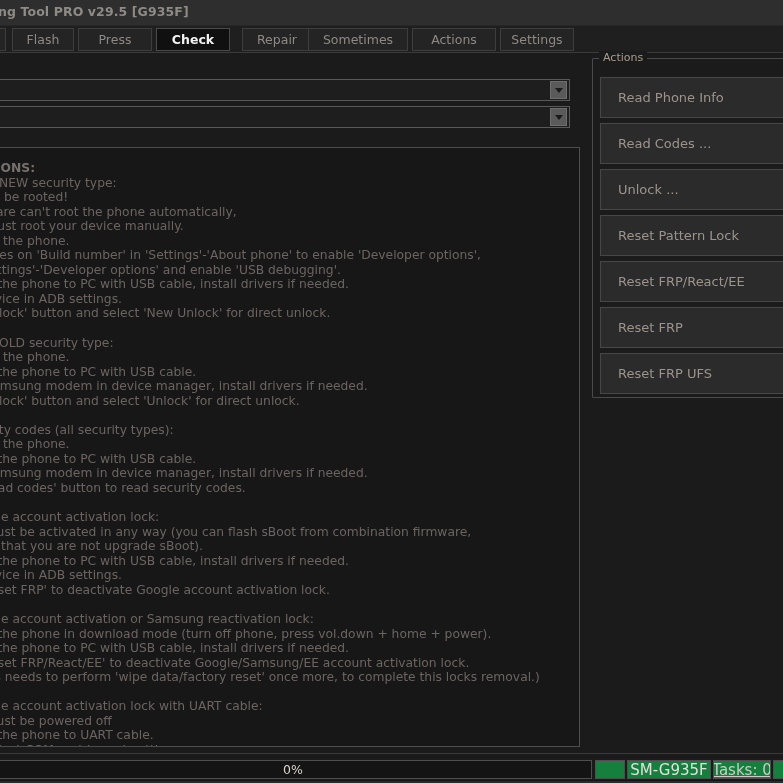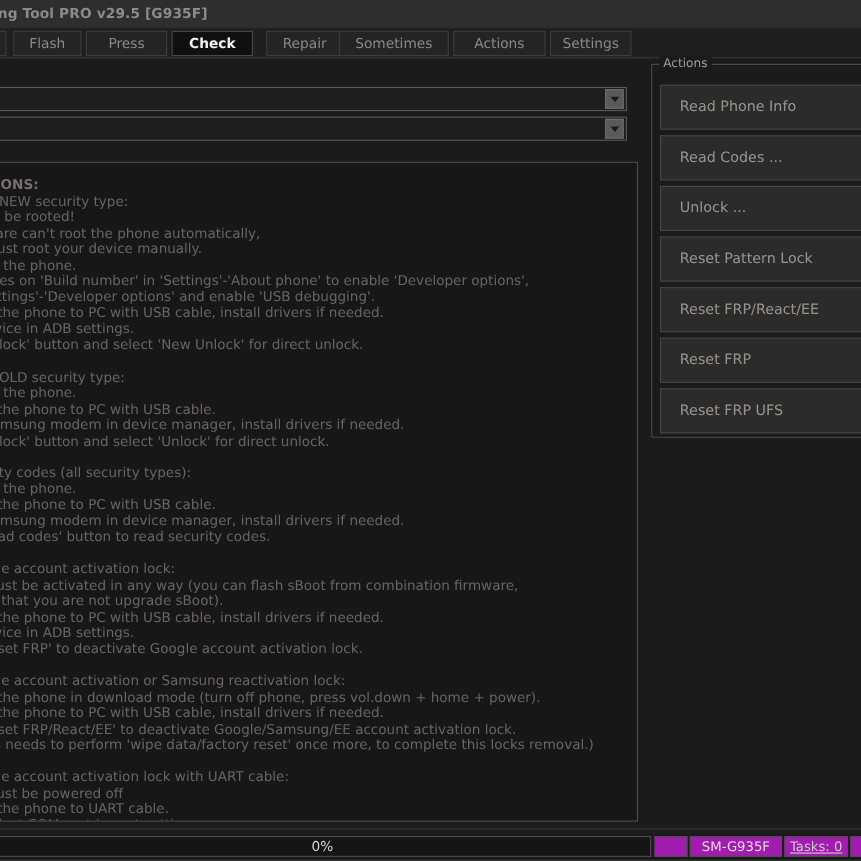--- a/index.html
+++ b/index.html
@@ -170,24 +170,24 @@
     background: #2f5c8a;
   }
   .progress-label {
     position: relative;
     font-size: 12.5px;
     color: #d8d4d0;
   }
   .status-cell {
     position: absolute; top: 6px;
     height: 19px;
-    background: #a21caf;
+    background: #15803d;
     border: 1px solid #4e4e4e;
     display: flex; align-items: center; justify-content: center;
-    font-size: 12px;
+    font-size: 15px;
     color: #e3dfdb;
     white-space: nowrap;
     overflow: hidden;
   }
   .status-cell.link { color: #cfcbc7; text-decoration: underline; cursor: default; }
   .bottom-edge {
     position: absolute; left: 0; bottom: 0;
     width: 783px; height: 3px;
     background: #2b2b2b;
     border-top: 1px solid #141414;

